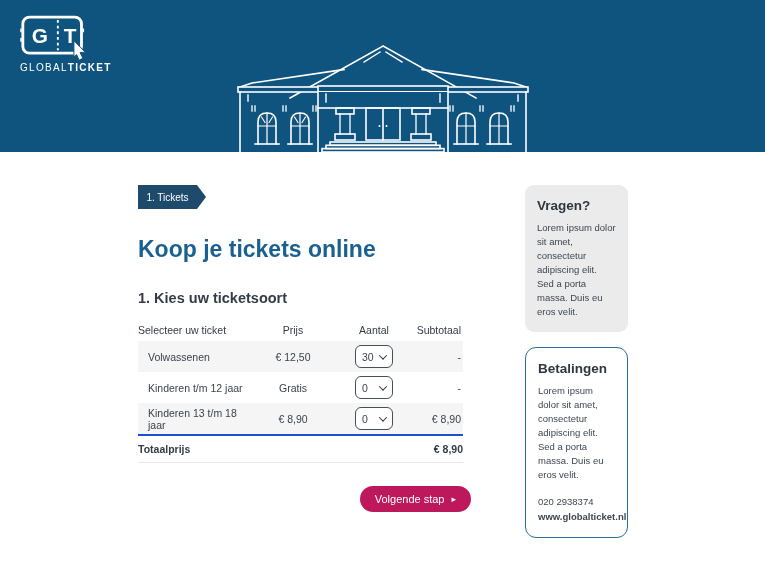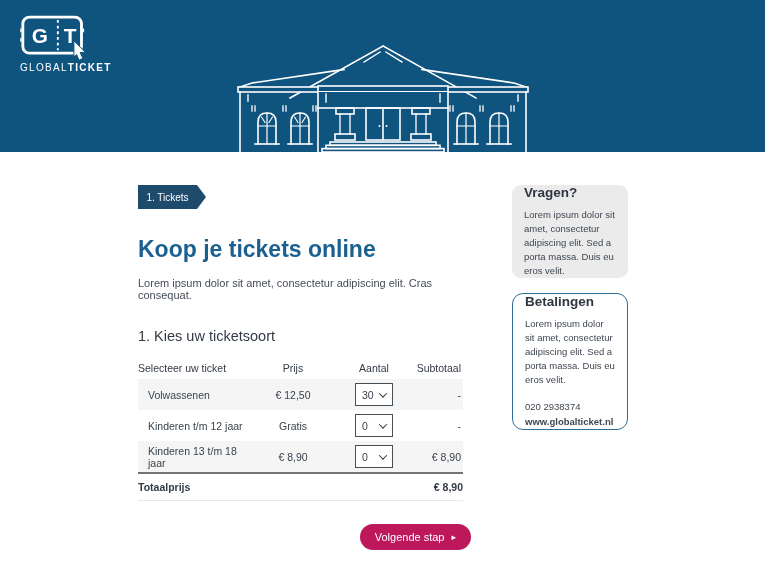--- a/index.html
+++ b/index.html
@@ -37,58 +37,58 @@
   .tab-group { display:flex; margin-left:-9px; border:1px solid #1E4A6C; }
   .tab-group .tab { color:#1E4A6C; background:#fff; }
   .tab-group .tab + .tab { border-left:1px solid #1E4A6C; }
   .tab.t2 { width:94px; padding-left:9px; }
   .tab.t3 { width:112px; }
   .tab.t4 { width:66px; }
 
   .page-title { margin-top:27px; font-size:23px; font-weight:700; color:#1A6090; }
   .intro { margin-top:14px; font-size:11px; color:#454d55; }
 
-  .section-title { margin-top:27px; font-size:14.5px; font-weight:400; color:#333b46; }
+  .section-title { margin-top:27px; font-size:14.5px; font-weight:700; color:#333b46; }
 
   
   .ticket-table { margin-top:13px; width:325px; font-size:10.5px; }
   .t-row { display:grid; grid-template-columns:112px 86px 76px 51px; align-items:center; }
   .t-head { height:22px; font-weight:normal; color:#333b46; }
   .t-body { height:31px; }
   .t-body.odd { background:#F5F5F5; }
   .t-body:first-of-type { border-top:1px solid #E9E9E9; }
   .c2 { text-align:center; }
   .c3 { display:flex; justify-content:center; }
   .c4 { text-align:right; padding-right:2px; }
   .t-body .c1 { padding-left:10px; }
   .qty-select {
-    width:38px; height:23px; background:#fff; border:1px solid #454f58; border-radius:0;
+    width:38px; height:23px; background:#fff; border:1px solid #454f58; border-radius:6px;
     display:flex; align-items:center; justify-content:space-between; padding:0 6px;
     font-size:10.5px; cursor:pointer;
   }
   .chevron {
     width:6px; height:6px; border-right:1.4px solid #333; border-bottom:1.4px solid #333;
     transform:rotate(45deg) translate(-1px,-1px);
   }
   .total-row {
     display:flex; justify-content:space-between; align-items:center;
-    border-top:2px solid #737373; border-bottom:1px solid #E7E7E7;
+    border-top:2px solid #1d4ed8; border-bottom:1px solid #E7E7E7;
     height:29px; font-weight:bold; font-size:10.5px; color:#333b46;
   }
   .button-row { display:flex; justify-content:flex-end; margin-top:23px; }
   .next-btn {
     height:26px; padding:0 15px; border:none; border-radius:13px; background:#be185d;
     color:#fff; font-size:11px; font-family:"Liberation Sans", sans-serif;
     display:flex; align-items:center; gap:7px; cursor:pointer;
   }
   .next-btn .arrow { font-size:9px; line-height:1; }
 
   
   .sidebar { position:absolute; left:512px; top:185px; width:116px; }
-  .info-box { border-radius:9px; padding:0 12px; }
+  .info-box { border-radius:9px; padding:13px 12px;margin-left:13px; }
   .info-box.gray { background:#EBEBEB; }
   .info-box.outlined { background:#fff; border:1px solid #2C6E99; margin-top:15px; border-radius:11px; }
   .info-box h3 { font-size:13.5px; font-weight:bold; color:#2e3640; margin-bottom:8px; }
   .info-box p { font-size:9.5px; line-height:14px; color:#3e4650; }
   .contact { margin-top:12px; font-size:9.5px; line-height:15px; color:#3e4650; }
   .contact a { color:#3e4650; text-decoration:none; display:block; cursor:pointer;font-weight:bold; }
 </style>
 </head>
 <body>
 
@@ -173,21 +173,20 @@
   </svg>
 </div>
 
 <div class="content">
 
   <div class="tabs">
     <div class="tab active">1. Tickets</div>
   </div>
 
   <h1 class="page-title">Koop je tickets online</h1>
-  <p class="intro">Lorem ipsum dolor sit amet, consectetur adipiscing elit. Cras consequat.</p>
 
   <h2 class="section-title">1. Kies uw ticketsoort</h2>
 
   <div class="ticket-table">
     <div class="t-row t-head">
       <div class="c1">Selecteer uw ticket</div>
       <div class="c2">Prijs</div>
       <div class="c2">Aantal</div>
       <div class="c4">Subtotaal</div>
     </div>

